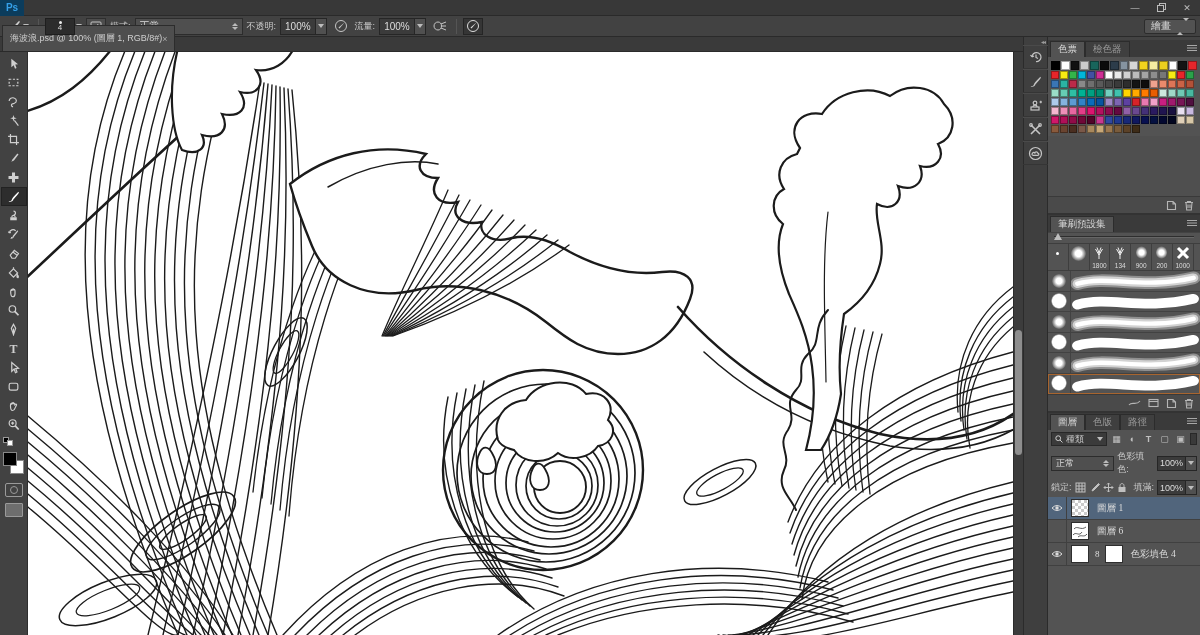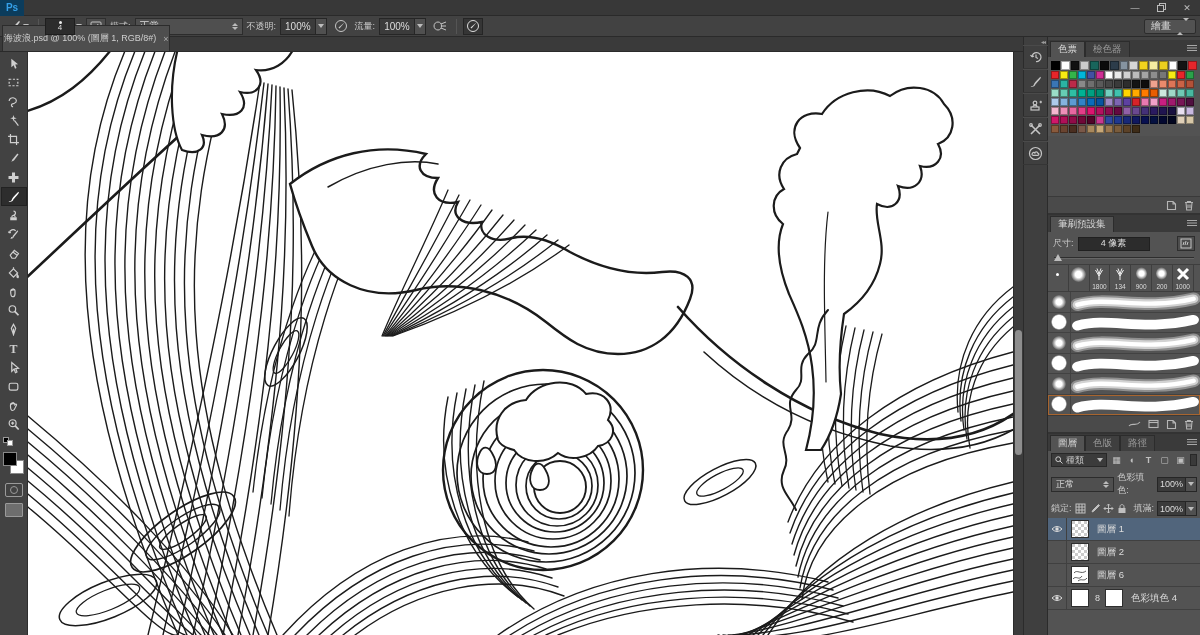--- a/index.html
+++ b/index.html
@@ -46,21 +46,21 @@
   .workspace { margin-left:auto; display:flex; align-items:center; }
   .ws-btn { background:#525252; border:1px solid #2c2c2c; border-radius:2px; height:15px;
     display:flex; align-items:center; padding:0 6px; gap:6px; color:#d5d5d5; }
 
   
   .mainrow { flex:1; display:flex; min-height:0; }
   .leftcol { width:1023px; display:flex; flex-direction:column; }
   .tabbar { height:15px; background:#3a3a3a; display:flex; align-items:flex-end; padding-left:2px;
     border-bottom:1px solid #2a2a2a; }
   .doctab { background:#4e4e4e; color:#cfcfcf; font-size:9px; height:26px; display:flex;
-    align-items:center; padding:0 1px; gap:7px; border:1px solid #2c2c2c; border-bottom:none; }
+    align-items:center; padding:0 7px; border:1px solid #2c2c2c; border-bottom:none; }
   .doctab .close { color:#aaa; font-size:9px; }
   .contentrow { flex:1; display:flex; min-height:0; }
 
   
   .toolbar { width:28px; background:#424242; border-right:1px solid #2e2e2e; display:flex;
     flex-direction:column; align-items:center; padding-top:2px; }
   .tool { width:26px; height:19px; display:flex; align-items:center; justify-content:center; }
   .tool svg { stroke:#cfcfcf; fill:none; stroke-width:1.1; }
   .tool.sel { background:#2d2d2d; border:1px solid #222; }
   .tool.sel svg { stroke:#fff; }
@@ -137,21 +137,21 @@
   .harddot { border-radius:50%; background:radial-gradient(circle,#fff 0 58%,rgba(255,255,255,0) 72%); }
 
   
   .lp-filter { display:flex; align-items:center; gap:3px; padding:2px 3px; background:#535353; }
   .lp-kind { background:#3b3b3b; border:1px solid #282828; height:14px; display:flex; align-items:center;
     gap:3px; padding:0 3px; color:#ccc; font-size:9px; width:56px; }
   .lp-fico { width:13px; height:13px; display:flex; align-items:center; justify-content:center;
     color:#c0c0c0; font-size:9px; }
   .lp-row2 { display:flex; align-items:center; gap:3px; padding:2px 3px; background:#535353; color:#c8c8c8; font-size:9px; }
   .lp-lockrow svg { stroke:#c0c0c0; fill:none; stroke-width:1; }
-  .layerlist { background:#4a4a4a; }
+  .layerlist { background:#4a4a4a;font-family:Liberation Serif, serif; }
   .lrow { height:23px; display:flex; align-items:center; border-bottom:1px solid #404040; background:#535353; color:#ddd; font-size:9.5px; }
   .lrow.sel { background:#51657c; }
   .eyewell { width:19px; height:100%; border-right:1px solid #404040; display:flex; align-items:center; justify-content:center; }
   .lthumb { width:18px; height:18px; border:1px solid #2e2e2e; margin:0 5px 0 4px; background:#fff; position:relative; }
   .checker { background-image:repeating-conic-gradient(#ffffff 0 25%, #cbcbcb 0 50%); background-size:6px 6px; }
   .linkglyph { color:#ddd; font-size:9px; margin:0 1px; }
   .lfill { flex:1; height:100%; }
 
   .smalltext { font-size:9px; }
 </style>
@@ -717,32 +717,20 @@
       <div class="panelgroup">
         <div class="ptabs">
           <div class="ptab active">筆刷預設集</div>
           <div class="pmenu">
             <svg width="10" height="8" viewBox="0 0 10 8">
                 <path d="M0 1.5 H10 M0 4 H10 M0 6.5 H10" stroke="#a8a8a8"></path>
               </svg>
           </div>
         </div>
         <div class="pbody">
-          <div class="bp-sizerow">
-            <span class="smalltext">尺寸:</span>
-            <div class="bp-sizebox">
-                <span>4 像素</span>
-              </div>
-            <div class="bp-tgl" style="margin-left:auto;">
-              <svg width="12" height="11" viewBox="0 0 12 11">
-                  <rect x="1" y="1" width="10" height="9" fill="none" stroke="#c5c5c5"></rect>
-                  <path d="M3 7 L4 4 M5 7 L6 3 M7 7 L8 4" stroke="#c5c5c5" fill="none"></path>
-                </svg>
-            </div>
-          </div>
           <div class="bp-slider">
             <div class="track"></div>
               <div class="knob"></div>
           </div>
           <div class="tiprow" id="tiprow">
               <div class="tipcell">
                 <div style="width:3px;height:3px;border-radius:50%;background:#fff;margin-top:6px;"></div>
                 <div class="tiplabel"></div>
               </div>
               <div class="tipcell">
@@ -929,26 +917,20 @@
                     <path d="M1 4 Q6 -1 11 4 Q6 9 1 4 Z" fill="none" stroke="#ddd"></path>
                     <circle cx="6" cy="4" r="1.7" fill="#ddd"></circle>
                   </svg>
                 </div>
                 <div class="lthumb checker"></div>
                 <span style="margin-left:3px;">圖層 1</span>
                 <div class="lfill"></div>
               </div>
               <div class="lrow">
                 <div class="eyewell"></div>
-                <div class="lthumb checker"></div>
-                <span style="margin-left:3px;">圖層 2</span>
-                <div class="lfill"></div>
-              </div>
-              <div class="lrow">
-                <div class="eyewell"></div>
                 <div class="lthumb"><svg width="16" height="16" viewBox="0 0 16 16">
                     <path d="M1 12 C4 8 7 14 10 9 M2 6 C5 2 9 8 14 4 M6 14 C9 11 12 15 15 11" stroke="#333" fill="none" stroke-width="0.8"></path>
                   </svg></div>
                 <span style="margin-left:3px;">圖層 6</span>
                 <div class="lfill"></div>
               </div>
               <div class="lrow">
                 <div class="eyewell">
                   <svg width="12" height="8" viewBox="0 0 12 8">
                     <path d="M1 4 Q6 -1 11 4 Q6 9 1 4 Z" fill="none" stroke="#ddd"></path>

